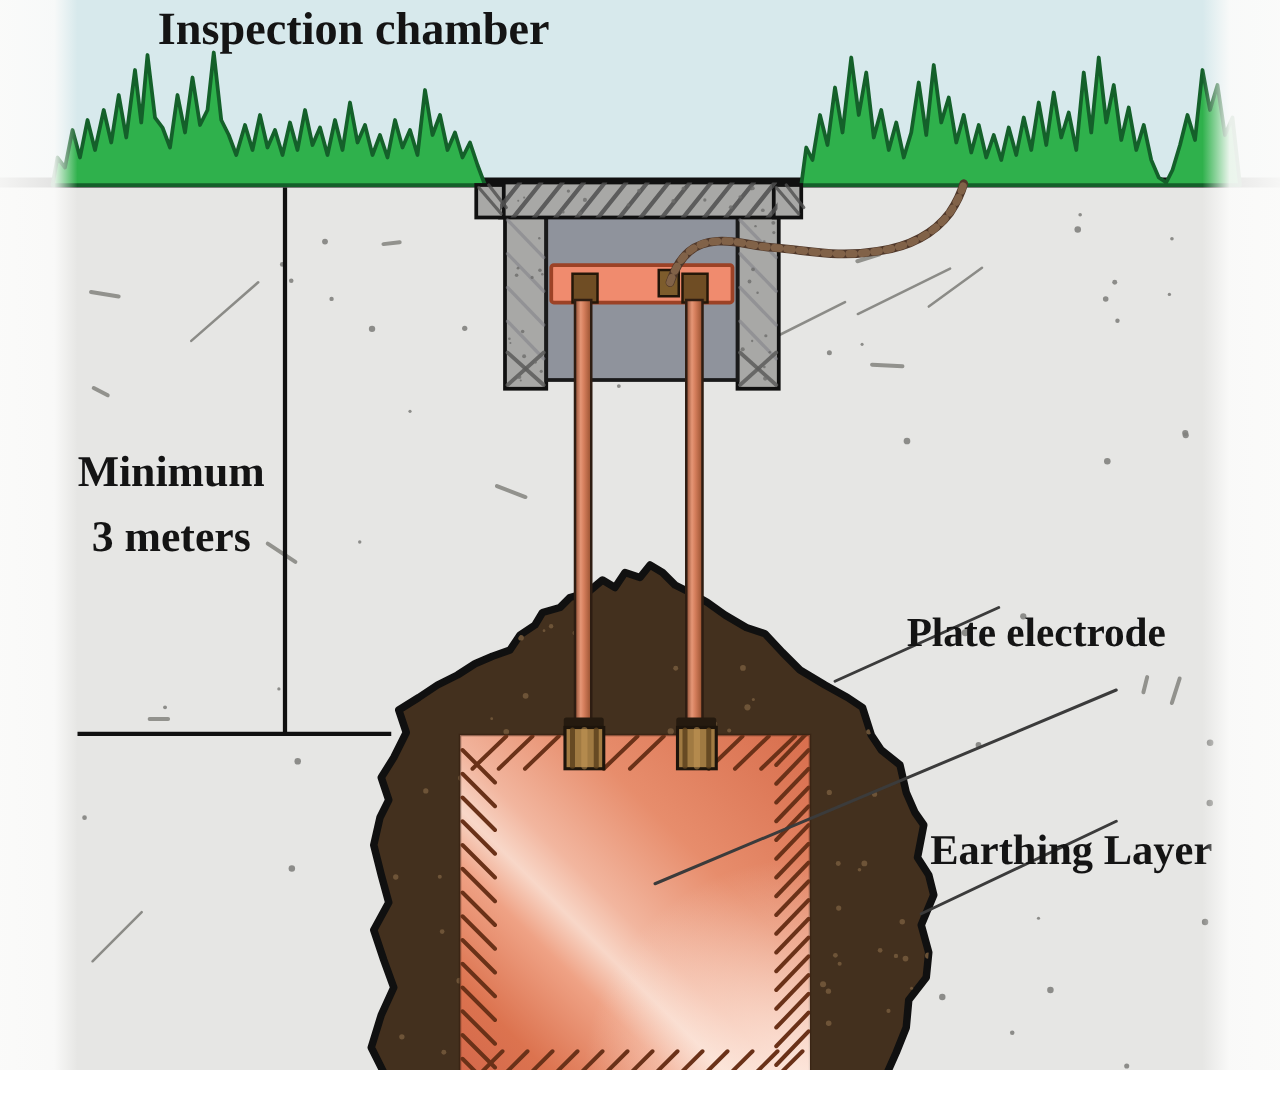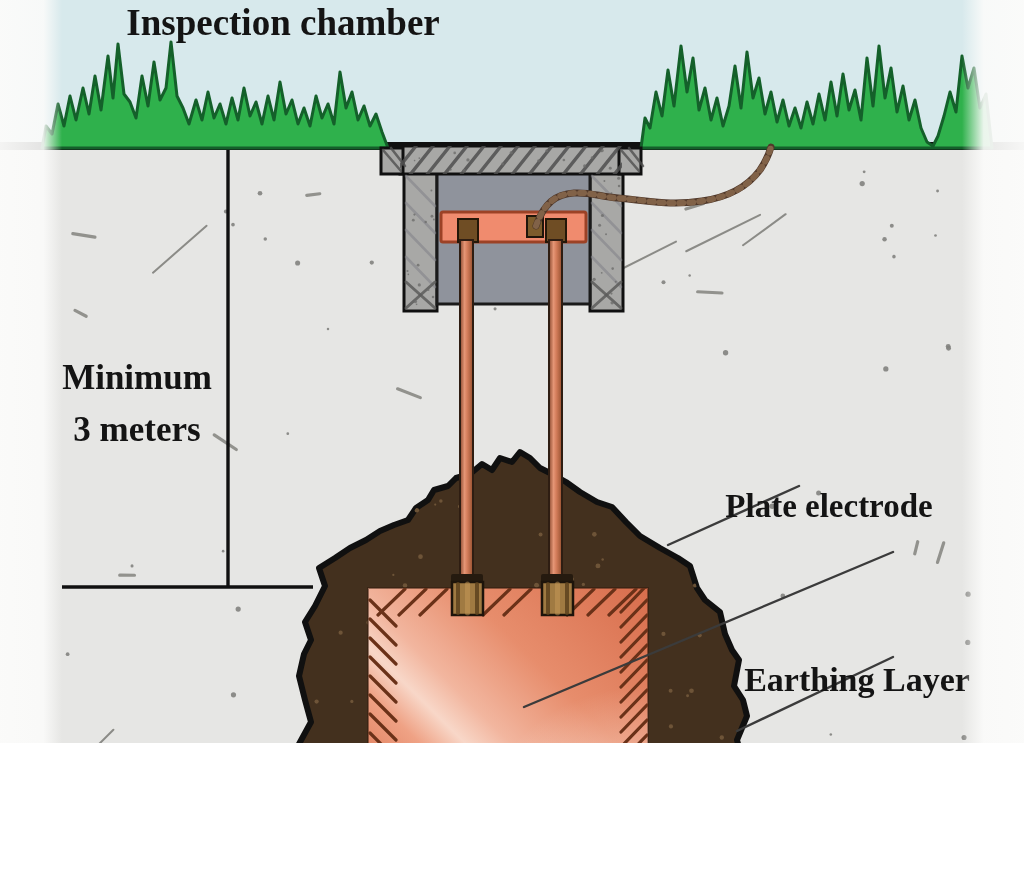--- a/index.html
+++ b/index.html
@@ -1,16 +1,16 @@
 <!DOCTYPE html>
 <html><head>
 <meta charset="utf-8">
 <style>
   html,body{margin:0;padding:0;background:#ffffff;}
-  .stage{position:relative;width:1024px;height:743px;overflow:hidden;background:#fff;}
+  .stage{position:relative;width:1024px;height:856px;overflow:hidden;background:#fff;}
   svg{display:block;}
   .lbl{font-family:"Liberation Serif","DejaVu Serif",serif;font-weight:700;fill:var(--label,#141414);text-anchor:middle;}
   .lbl-big{font-size:37px;}
   .lbl-med{font-size:35px;}
   .lbl-plate{font-size:33px;}
   .lbl-earth{font-size:34px;}
 </style>
 </head>
 <body>
 

